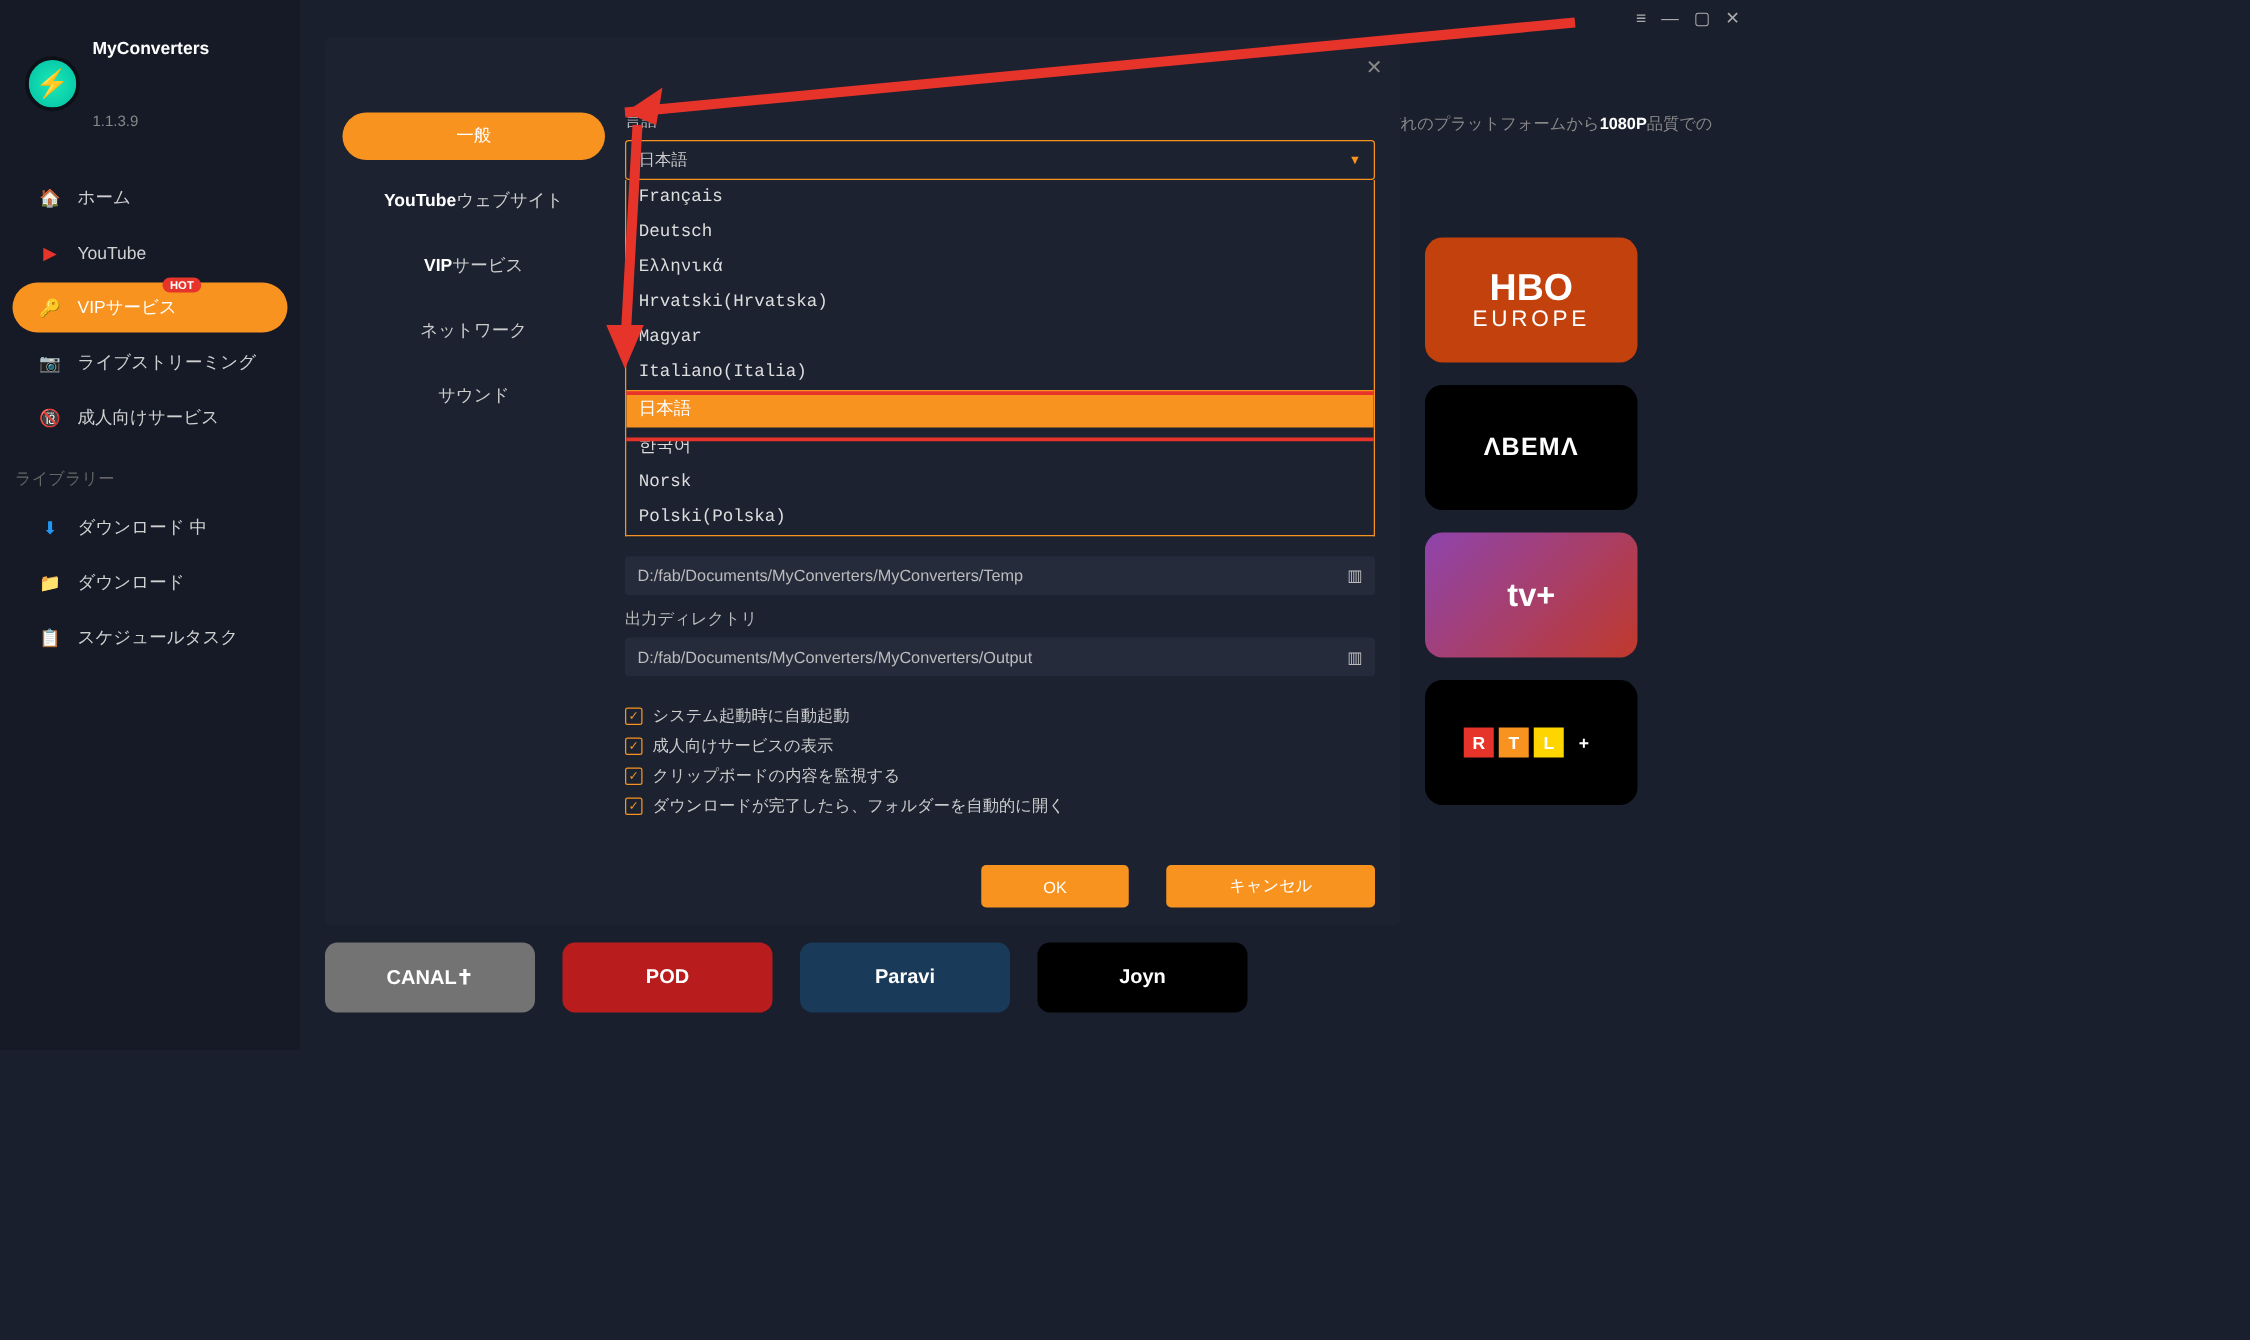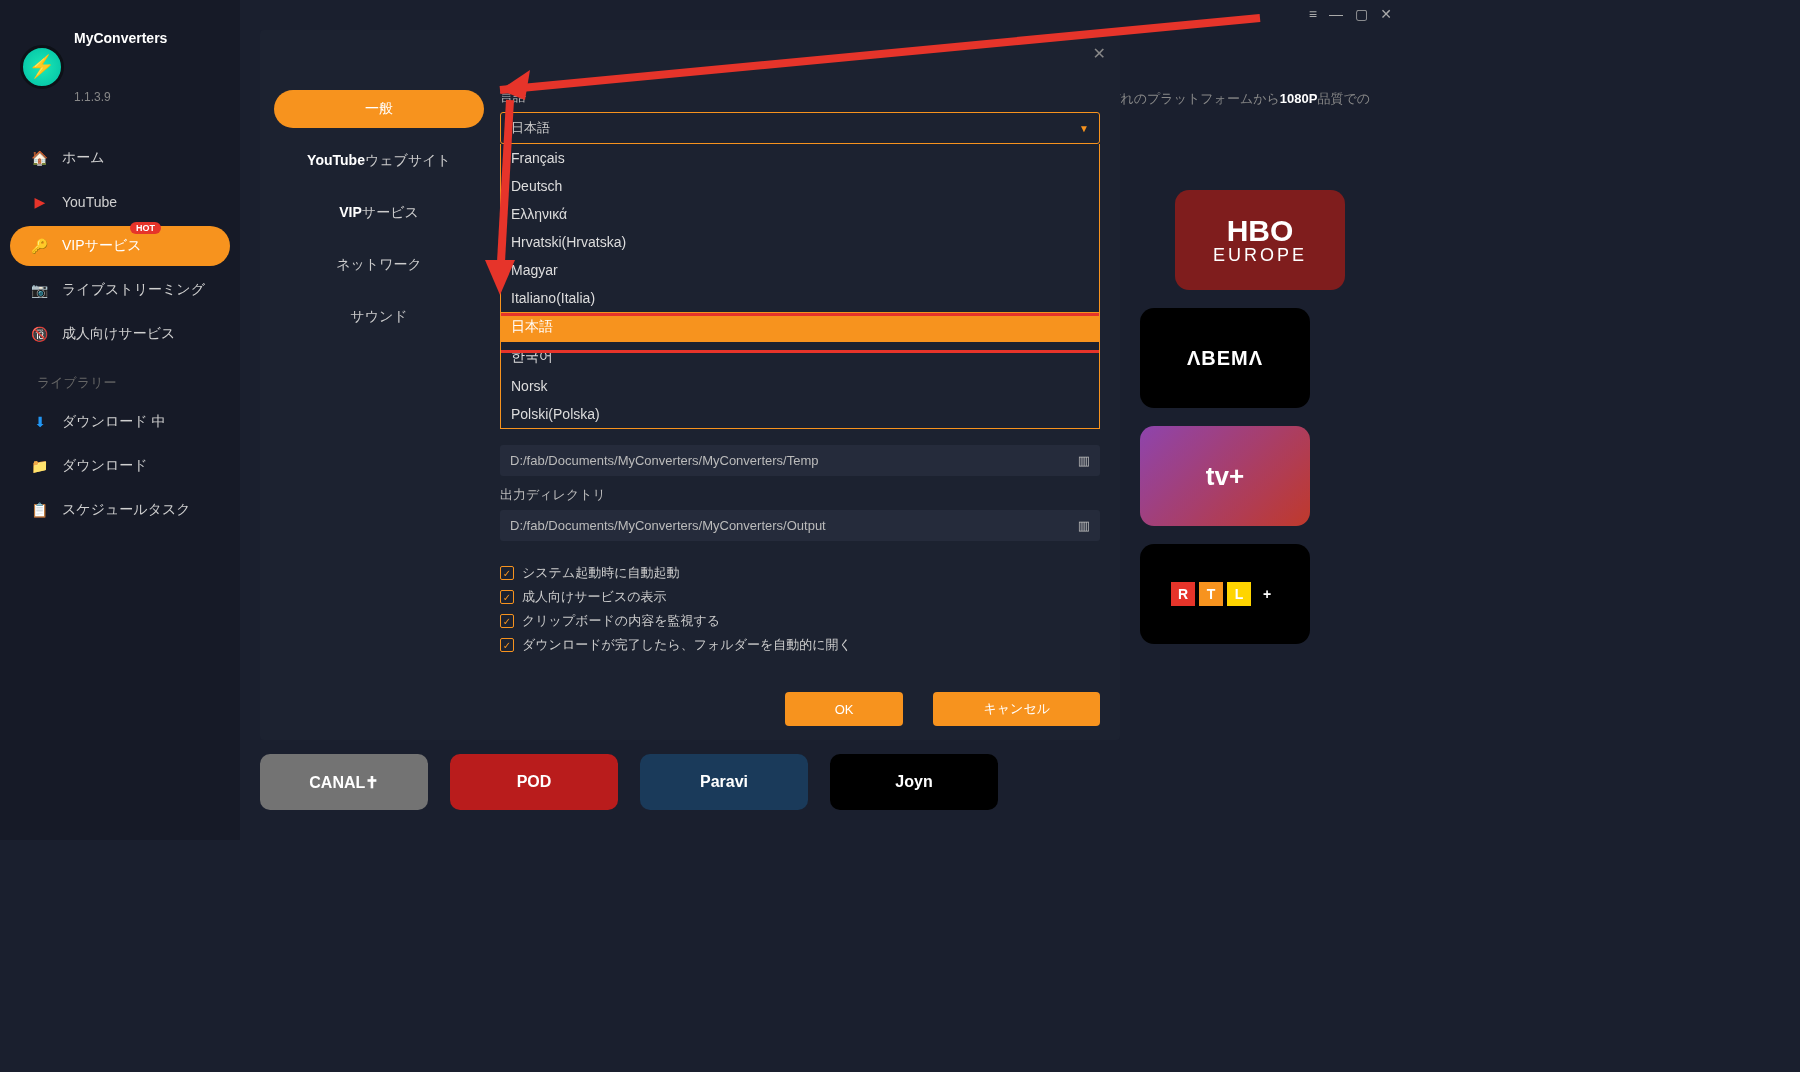--- a/index.html
+++ b/index.html
@@ -12,49 +12,49 @@
 .logo { display: flex; align-items: center; gap: 10px; padding: 0 20px 30px; }
 .logo-icon { width: 44px; height: 44px; border-radius: 50%; background: radial-gradient(circle,#1de9b6,#00bfa5); display: flex; align-items: center; justify-content: center; font-size: 22px; color: #fff; border: 3px solid #0d1117; }
 .logo-text { display: flex; flex-direction: column; }
 .logo-text .name { color: #fff; font-weight: 700; font-size: 14px; }
 .logo-text .ver { color: #888; font-size: 12px; margin-top: 44px; }
 
 .nav-item { display: flex; align-items: center; gap: 12px; padding: 10px 20px; margin: 4px 10px; border-radius: 20px; font-size: 14px; cursor: pointer; position: relative; }
 .nav-item.active { background: #f7931e; color: #fff; }
 .nav-item .icon { width: 20px; height: 20px; display: flex; align-items: center; justify-content: center; font-size: 14px; }
 .badge-hot { position: absolute; top: -4px; left: 120px; background: #e6342a; color: #fff; font-size: 9px; padding: 1px 6px; border-radius: 6px; font-weight: 600; }
-.section-label { color: #666; font-size: 13px; padding: 16px 37px 6px; }
+.section-label { color: #666; font-size: 13px; padding: 16px 12px 6px; }
 
 .main { position: absolute; left: 240px; top: 0; right: 0; height: 100%; }
 .bg-text { position: absolute; top: 90px; right: 30px; color: #888; font-size: 13px; }
 .bg-text b { color: #fff; }
 
 .tiles { position: absolute; left: 900px; top: 190px; display: flex; flex-direction: column; gap: 18px; }
 .tile { width: 170px; height: 100px; border-radius: 14px; display: flex; align-items: center; justify-content: center; font-weight: 700; color: #fff; font-size: 20px; }
-.tile.hbo { background: #7f1d1d; flex-direction: column; line-height: 1; margin-left: 35px; }
+.tile.hbo { background: #c2410c; flex-direction: column; line-height: 1; }
 .tile.hbo .sub { font-size: 18px; letter-spacing: 3px; font-weight: 400; }
 .tile.abema { background: #000; letter-spacing: 1px; }
 .tile.appletv { background: linear-gradient(135deg,#8e44ad,#c0392b); font-size: 26px; }
 .tile.rtl { background: #000; }
 .rtl-box { width: 24px; height: 24px; margin: 0 2px; display: inline-flex; align-items: center; justify-content: center; font-size: 14px; }
 .bottom-tiles { position: absolute; left: 20px; bottom: 30px; display: flex; gap: 22px; }
 .btile { width: 168px; height: 56px; border-radius: 10px; display: flex; align-items: center; justify-content: center; font-weight: 800; color: #fff; }
 
 .modal { position: absolute; left: 20px; top: 30px; width: 860px; height: 710px; background: #1c2230; border-radius: 4px; }
 .modal-close { position: absolute; right: 14px; top: 14px; color: #888; cursor: pointer; font-size: 16px; }
 .settings-nav { position: absolute; left: 14px; top: 60px; width: 210px; }
 .settings-tab { padding: 10px 0; text-align: center; border-radius: 20px; margin-bottom: 14px; font-size: 14px; cursor: pointer; color: #ccc; }
 .settings-tab.active { background: #f7931e; color: #fff; }
 .settings-tab .bold { font-weight: 700; color: #fff; }
 
 .settings-body { position: absolute; left: 240px; top: 50px; right: 20px; bottom: 60px; overflow: hidden; }
 .field-label { font-size: 13px; color: #bbb; margin-bottom: 6px; margin-top: 8px; }
 .lang-select { border: 1px solid #f7931e; border-radius: 3px; padding: 6px 10px; display: flex; justify-content: space-between; align-items: center; font-size: 13px; background: #1c2230; color: #ccc; }
 .lang-select .caret { color: #f7931e; font-size: 10px; }
-.dropdown { border: 1px solid #f7931e; border-top: none; max-height: 292px; overflow: hidden; }
+.dropdown { border: 1px solid #f7931e; border-top: none; max-height: 292px; overflow: hidden; font-family: Liberation Mono, monospace; }
 .dd-item { padding: 6px 10px; font-size: 14px; color: #ddd; cursor: pointer; }
 .dd-item.sel { background: #f7931e; color: #fff; }
 .dd-highlight { border: 3px solid #e6342a; position: absolute; left: -15px; width: 640px; height: 40px; pointer-events: none; }
 
 .path-input { background: #252b3b; border-radius: 3px; padding: 8px 10px; display: flex; justify-content: space-between; align-items: center; font-size: 13px; color: #bbb; margin-bottom: 10px; }
 .chk { display: flex; align-items: center; gap: 8px; font-size: 13px; color: #ccc; padding: 3px 0; }
 .chk .box { width: 14px; height: 14px; border: 1.5px solid #f7931e; border-radius: 2px; display: flex; align-items: center; justify-content: center; color: #f7931e; font-size: 10px; }
 
 .modal-footer { position: absolute; right: 20px; bottom: 14px; display: flex; gap: 30px; margin-top: 36px; }
 .btn { background: #f7931e; color: #fff; border: none; padding: 8px 50px; border-radius: 4px; font-size: 13px; cursor: pointer; }

